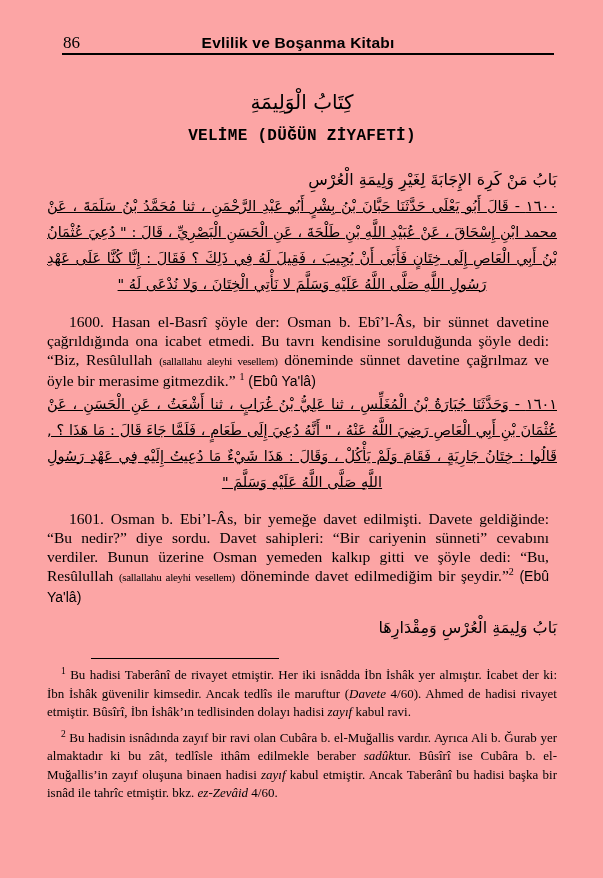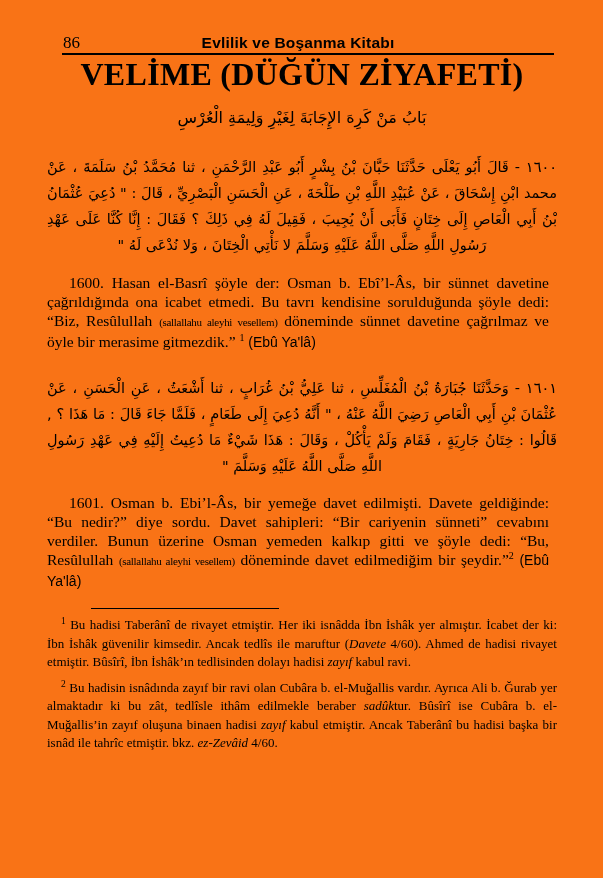--- a/index.html
+++ b/index.html
@@ -1,20 +1,20 @@
 <!DOCTYPE html>
 <html lang="tr"><head>
 <meta charset="utf-8">
 <style>
   html, body { margin: 0; padding: 0; background: #888; }
   .page {
     position: relative;
     width: 603px; height: 878px;
     margin: 0 auto;
-    background: #f97316;
+    background: #fca5a5;
     color: #000000;
     box-sizing: border-box;
     padding: 33px 46px 0 47px;
     overflow: hidden;
     font-family: "Liberation Serif", serif;
   }
   
   .hdr {
     position: relative;
     height: 19px;
@@ -31,33 +31,34 @@
     font-weight: bold; font-size: 15.5px; line-height: 18px;
     letter-spacing: 0.2px;
   }
   .hdr-rule {
     border: 0; border-top: 2px solid #000;
     margin: 1px 3px 0 15px; height: 0;
   }
   
   .ar { direction: rtl; unicode-bidi: embed; font-family: "DejaVu Sans", sans-serif; }
   .ar-kitab { text-align: center; font-size: 20px; line-height: 30px; margin-top: 32px; }
-  .ar-bab   { text-align: center; font-size: 16px; line-height: 26px; }
+  .ar-bab   { text-align: right; font-size: 16px; line-height: 26px; }
   .ar-bab1  { margin-top: 16px; }
   .ar-bab2  { margin-top: 8px; }
   .ar-hadith {
     text-align: justify; text-align-last: center;
     font-size: 14.5px; line-height: 26px;
-    margin-top: 23px;
+    margin-top: 0;
+    text-decoration: underline;
   }
   
   h1.chapter {
     margin: 4px 0 0 0; text-align: center;
-    font-family: Liberation Serif, serif;
-    font-weight: bold; font-size: 32px; line-height: 30px;
+    font-family: Liberation Mono, monospace;
+    font-weight: bold; font-size: 16px; line-height: 30px;
     letter-spacing: 0.3px;
   }
   h2.section {
     margin: 2px 0 0 0; text-align: center;
     font-family: "Liberation Serif", serif;
     font-weight: bold; font-size: 17px; line-height: 22px;
     white-space: pre-wrap;
   }
   
   p.body {
@@ -88,34 +89,36 @@
 <body>
 
 <div class="page">
 
   <div class="hdr">
     <span class="pageno">86</span>
     <span class="booktitle">Evlilik ve Boşanma Kitabı</span>
   </div>
   <hr class="hdr-rule">
 
+  <div class="ar ar-kitab">كِتَابُ الْوَلِيمَةِ</div>
 
   <h1 class="chapter">VELİME (DÜĞÜN ZİYAFETİ)</h1>
 
   <div class="ar ar-bab ar-bab1">بَابُ مَنْ كَرِهَ الإِجَابَةَ لِغَيْرِ وَلِيمَةِ الْعُرْسِ</div>
 
 
   <p class="ar ar-hadith" dir="rtl">١٦٠٠ - قَالَ أَبُو يَعْلَى حَدَّثَنَا حَبَّانَ بْنُ بِشْرٍ أَبُو عَبْدِ الرَّحْمَنِ ، ثنا مُحَمَّدُ بْنُ سَلَمَةَ ، عَنْ محمد ابْنِ إِسْحَاقَ ، عَنْ عُبَيْدِ اللَّهِ بْنِ طَلْحَةَ ، عَنِ الْحَسَنِ الْبَصْرِيِّ ، قَالَ : " دُعِيَ عُثْمَانُ بْنُ أَبِي الْعَاصِ إِلَى خِتَانٍ فَأَبَى أَنْ يُجِيبَ ، فَقِيلَ لَهُ فِي ذَلِكَ ؟ فَقَالَ : إِنَّا كُنَّا عَلَى عَهْدِ رَسُولِ اللَّهِ صَلَّى اللَّهُ عَلَيْهِ وَسَلَّمَ لا نَأْتِي الْخِتَانَ ، وَلا نُدْعَى لَهُ "</p>
 
   <p class="body"><span>1600. Hasan el-Basrî şöyle der: Osman b. Ebî’l-Âs, bir sünnet davetine çağrıldığında ona icabet etmedi. Bu tavrı kendisine sorulduğunda şöyle dedi: “Biz, Resûlullah </span><span class="small">(sallallahu aleyhi vesellem)</span><span> döneminde sünnet davetine çağrılmaz ve öyle bir merasime gitmezdik.” </span><sup>1</sup><span> </span><span class="sans">(Ebû Ya'lâ)</span></p>
 
   <p class="ar ar-hadith" dir="rtl">١٦٠١ - وَحَدَّثَنَا جُبَارَةُ بْنُ الْمُغَلِّسِ ، ثنا عَلِيُّ بْنُ غُرَابٍ ، ثنا أَشْعَثُ ، عَنِ الْحَسَنِ ، عَنْ عُثْمَانَ بْنِ أَبِي الْعَاصِ رَضِيَ اللَّهُ عَنْهُ ، " أَنَّهُ دُعِيَ إِلَى طَعَامٍ ، فَلَمَّا جَاءَ قَالَ : مَا هَذَا ؟ , قَالُوا : خِتَانُ جَارِيَةٍ ، فَقَامَ وَلَمْ يَأْكُلْ ، وَقَالَ : هَذَا شَيْءٌ مَا دُعِيتُ إِلَيْهِ فِي عَهْدِ رَسُولِ اللَّهِ صَلَّى اللَّهُ عَلَيْهِ وَسَلَّمَ "</p>
 
   <p class="body"><span>1601. Osman b. Ebi’l-Âs, bir yemeğe davet edilmişti. Davete geldiğinde: “Bu nedir?” diye sordu. Davet sahipleri: “Bir cariyenin sünneti” cevabını verdiler. Bunun üzerine Osman yemeden kalkıp gitti ve şöyle dedi: “Bu, Resûlullah </span><span class="small">(sallallahu aleyhi vesellem)</span><span> döneminde davet edilmediğim bir şeydir.”</span><sup>2</sup><span> </span><span class="sans">(Ebû Ya'lâ)</span></p>
 
+  <div class="ar ar-bab ar-bab2">بَابُ وَلِيمَةِ الْعُرْسِ وَمِقْدَارِهَا</div>
 
   <div>
     <hr class="fn-rule">
     <p class="footnote"><sup>1</sup><span> Bu hadisi Taberânî de rivayet etmiştir. Her iki isnâdda İbn İshâk yer almıştır. İcabet der ki: İbn İshâk güvenilir kimsedir. Ancak tedlîs ile maruftur (</span><span class="i">Davete</span><span> 4/60). Ahmed de hadisi rivayet etmiştir. Bûsîrî, İbn İshâk’ın tedlisinden dolayı hadisi </span><span class="i">zayıf</span><span> kabul ravi.</span></p>
     <p class="footnote"><sup>2</sup><span> Bu hadisin isnâdında zayıf bir ravi olan Cubâra b. el-Muğallis vardır. Ayrıca Ali b. Ğurab yer almaktadır ki bu zât, tedlîsle ithâm edilmekle beraber </span><span class="i">sadûk</span><span>tur. Bûsîrî ise Cubâra b. el-Muğallis’in zayıf oluşuna binaen hadisi </span><span class="i">zayıf</span><span> kabul etmiştir. Ancak Taberânî bu hadisi başka bir isnâd ile tahrîc etmiştir. bkz. </span><span class="i">ez-Zevâid</span><span> 4/60.</span></p>
   </div>
 
 </div>
 
 </body></html>

